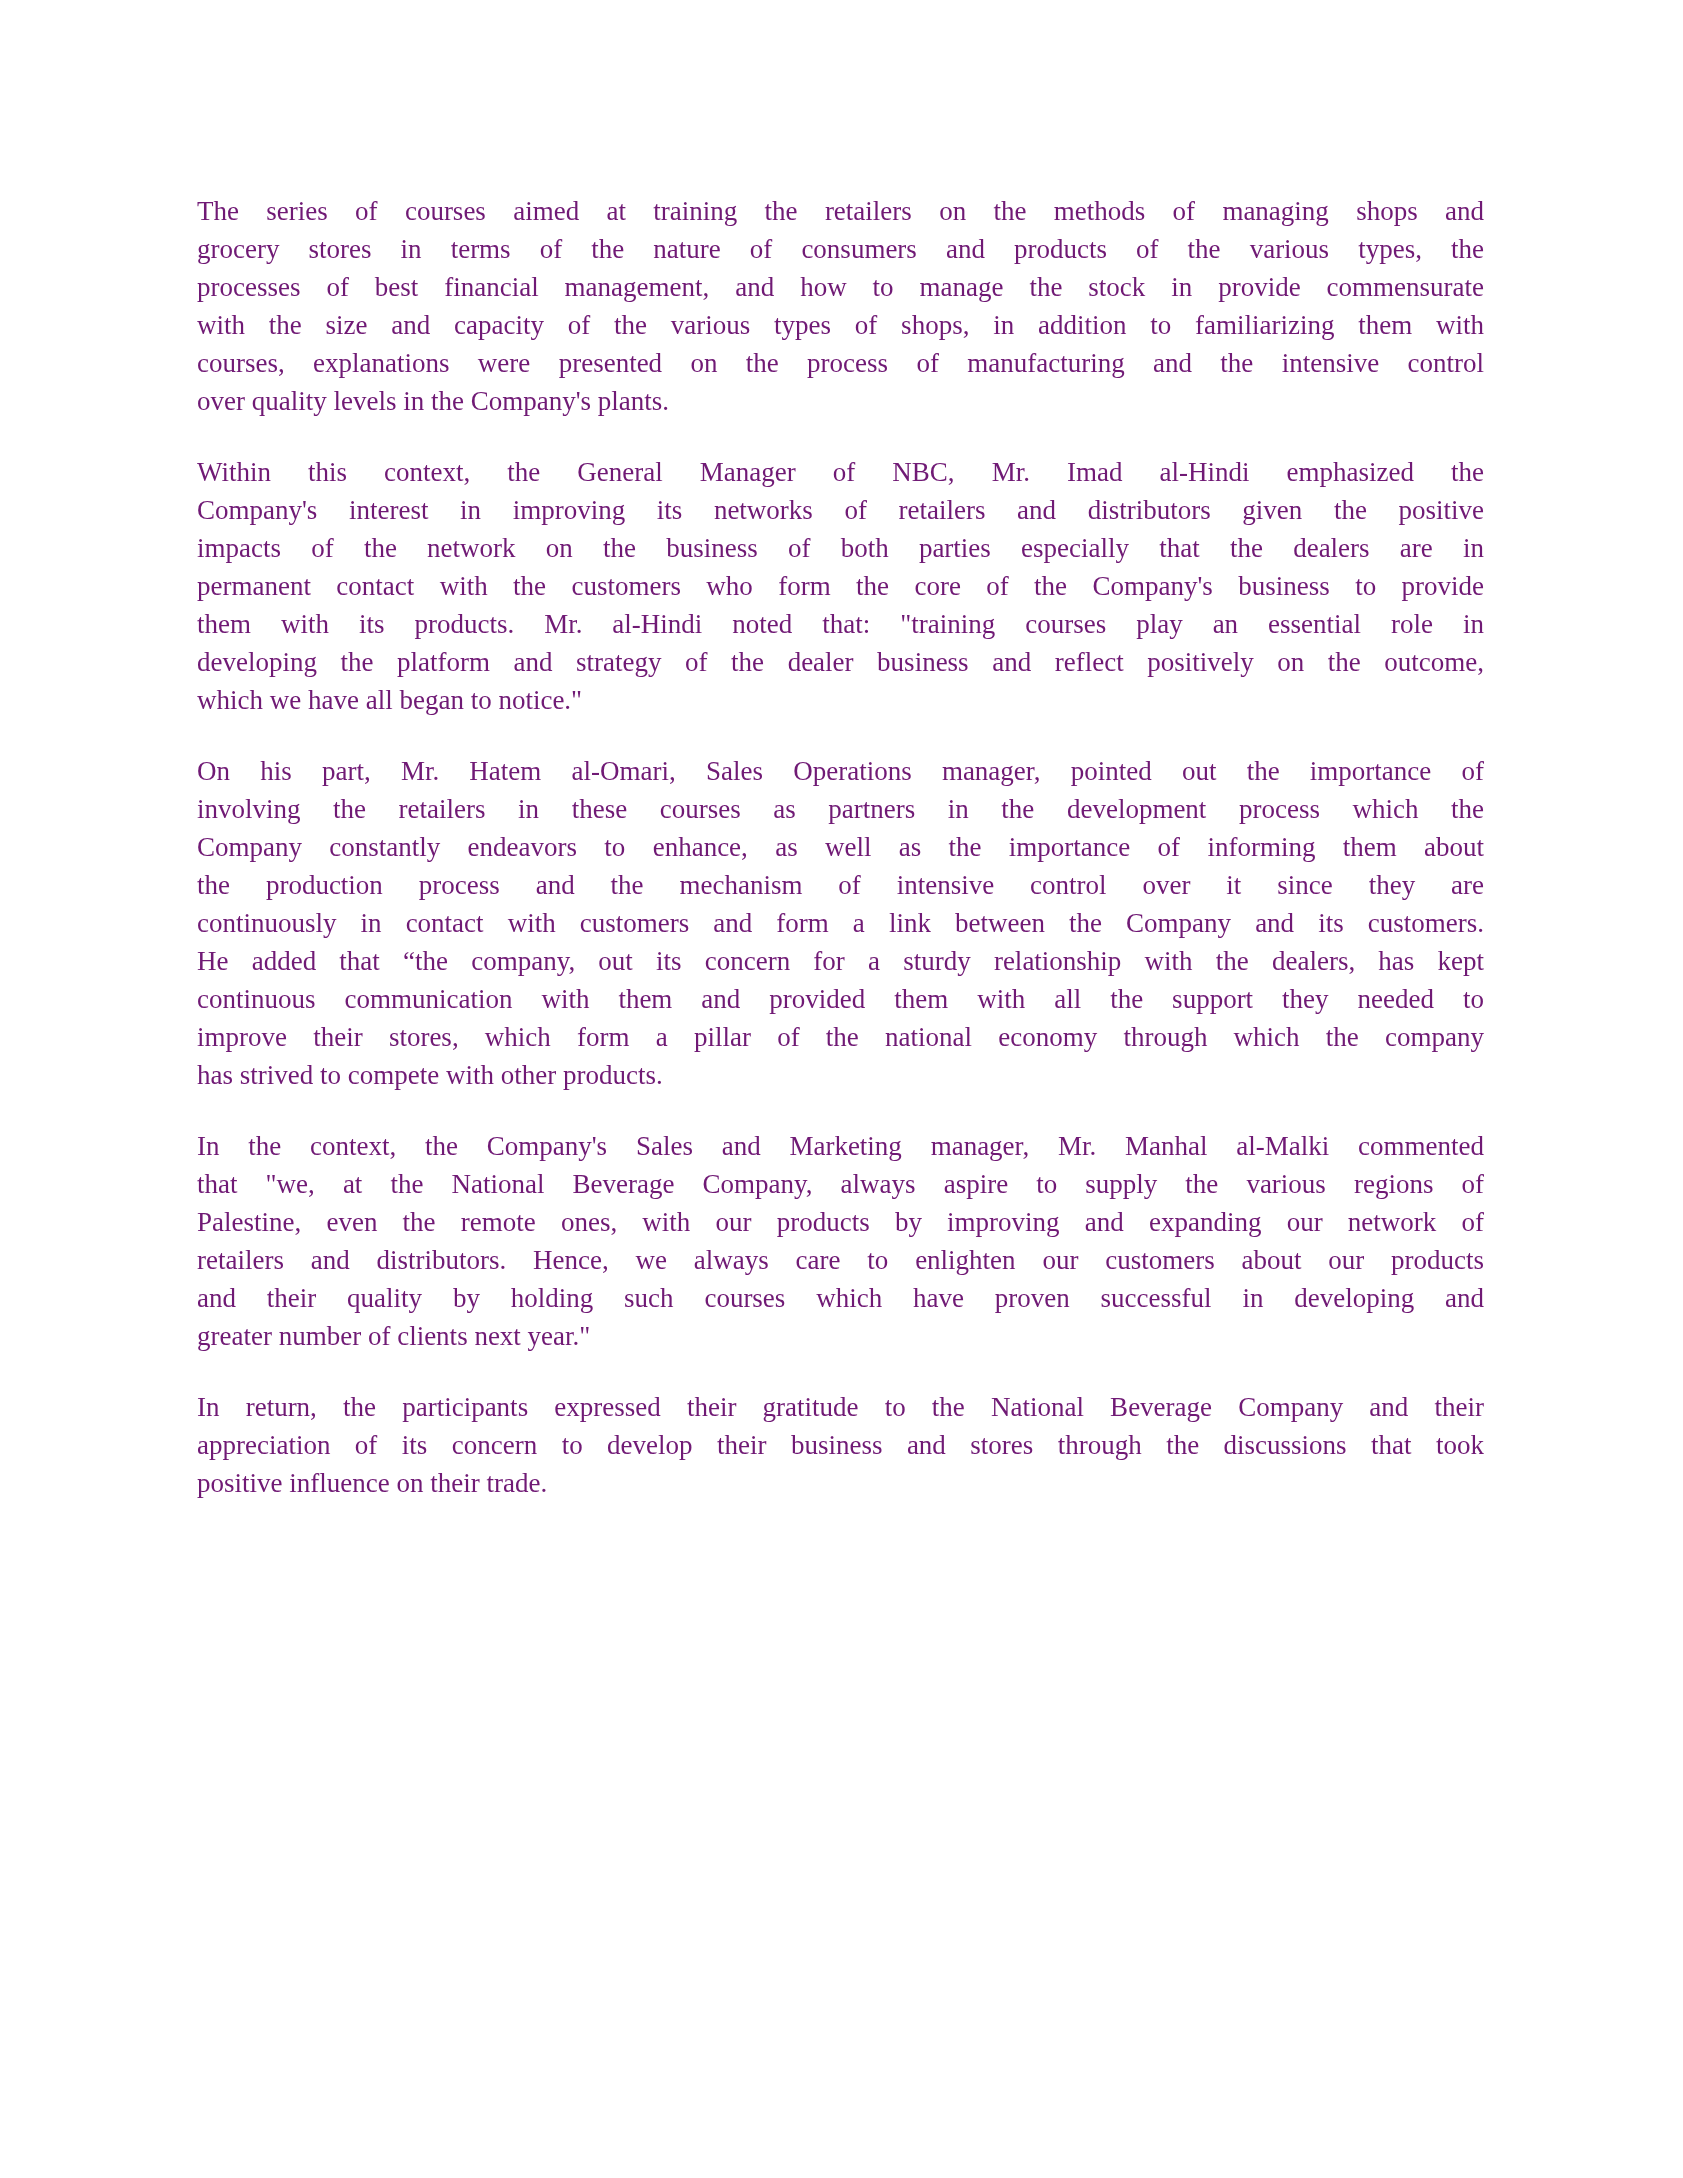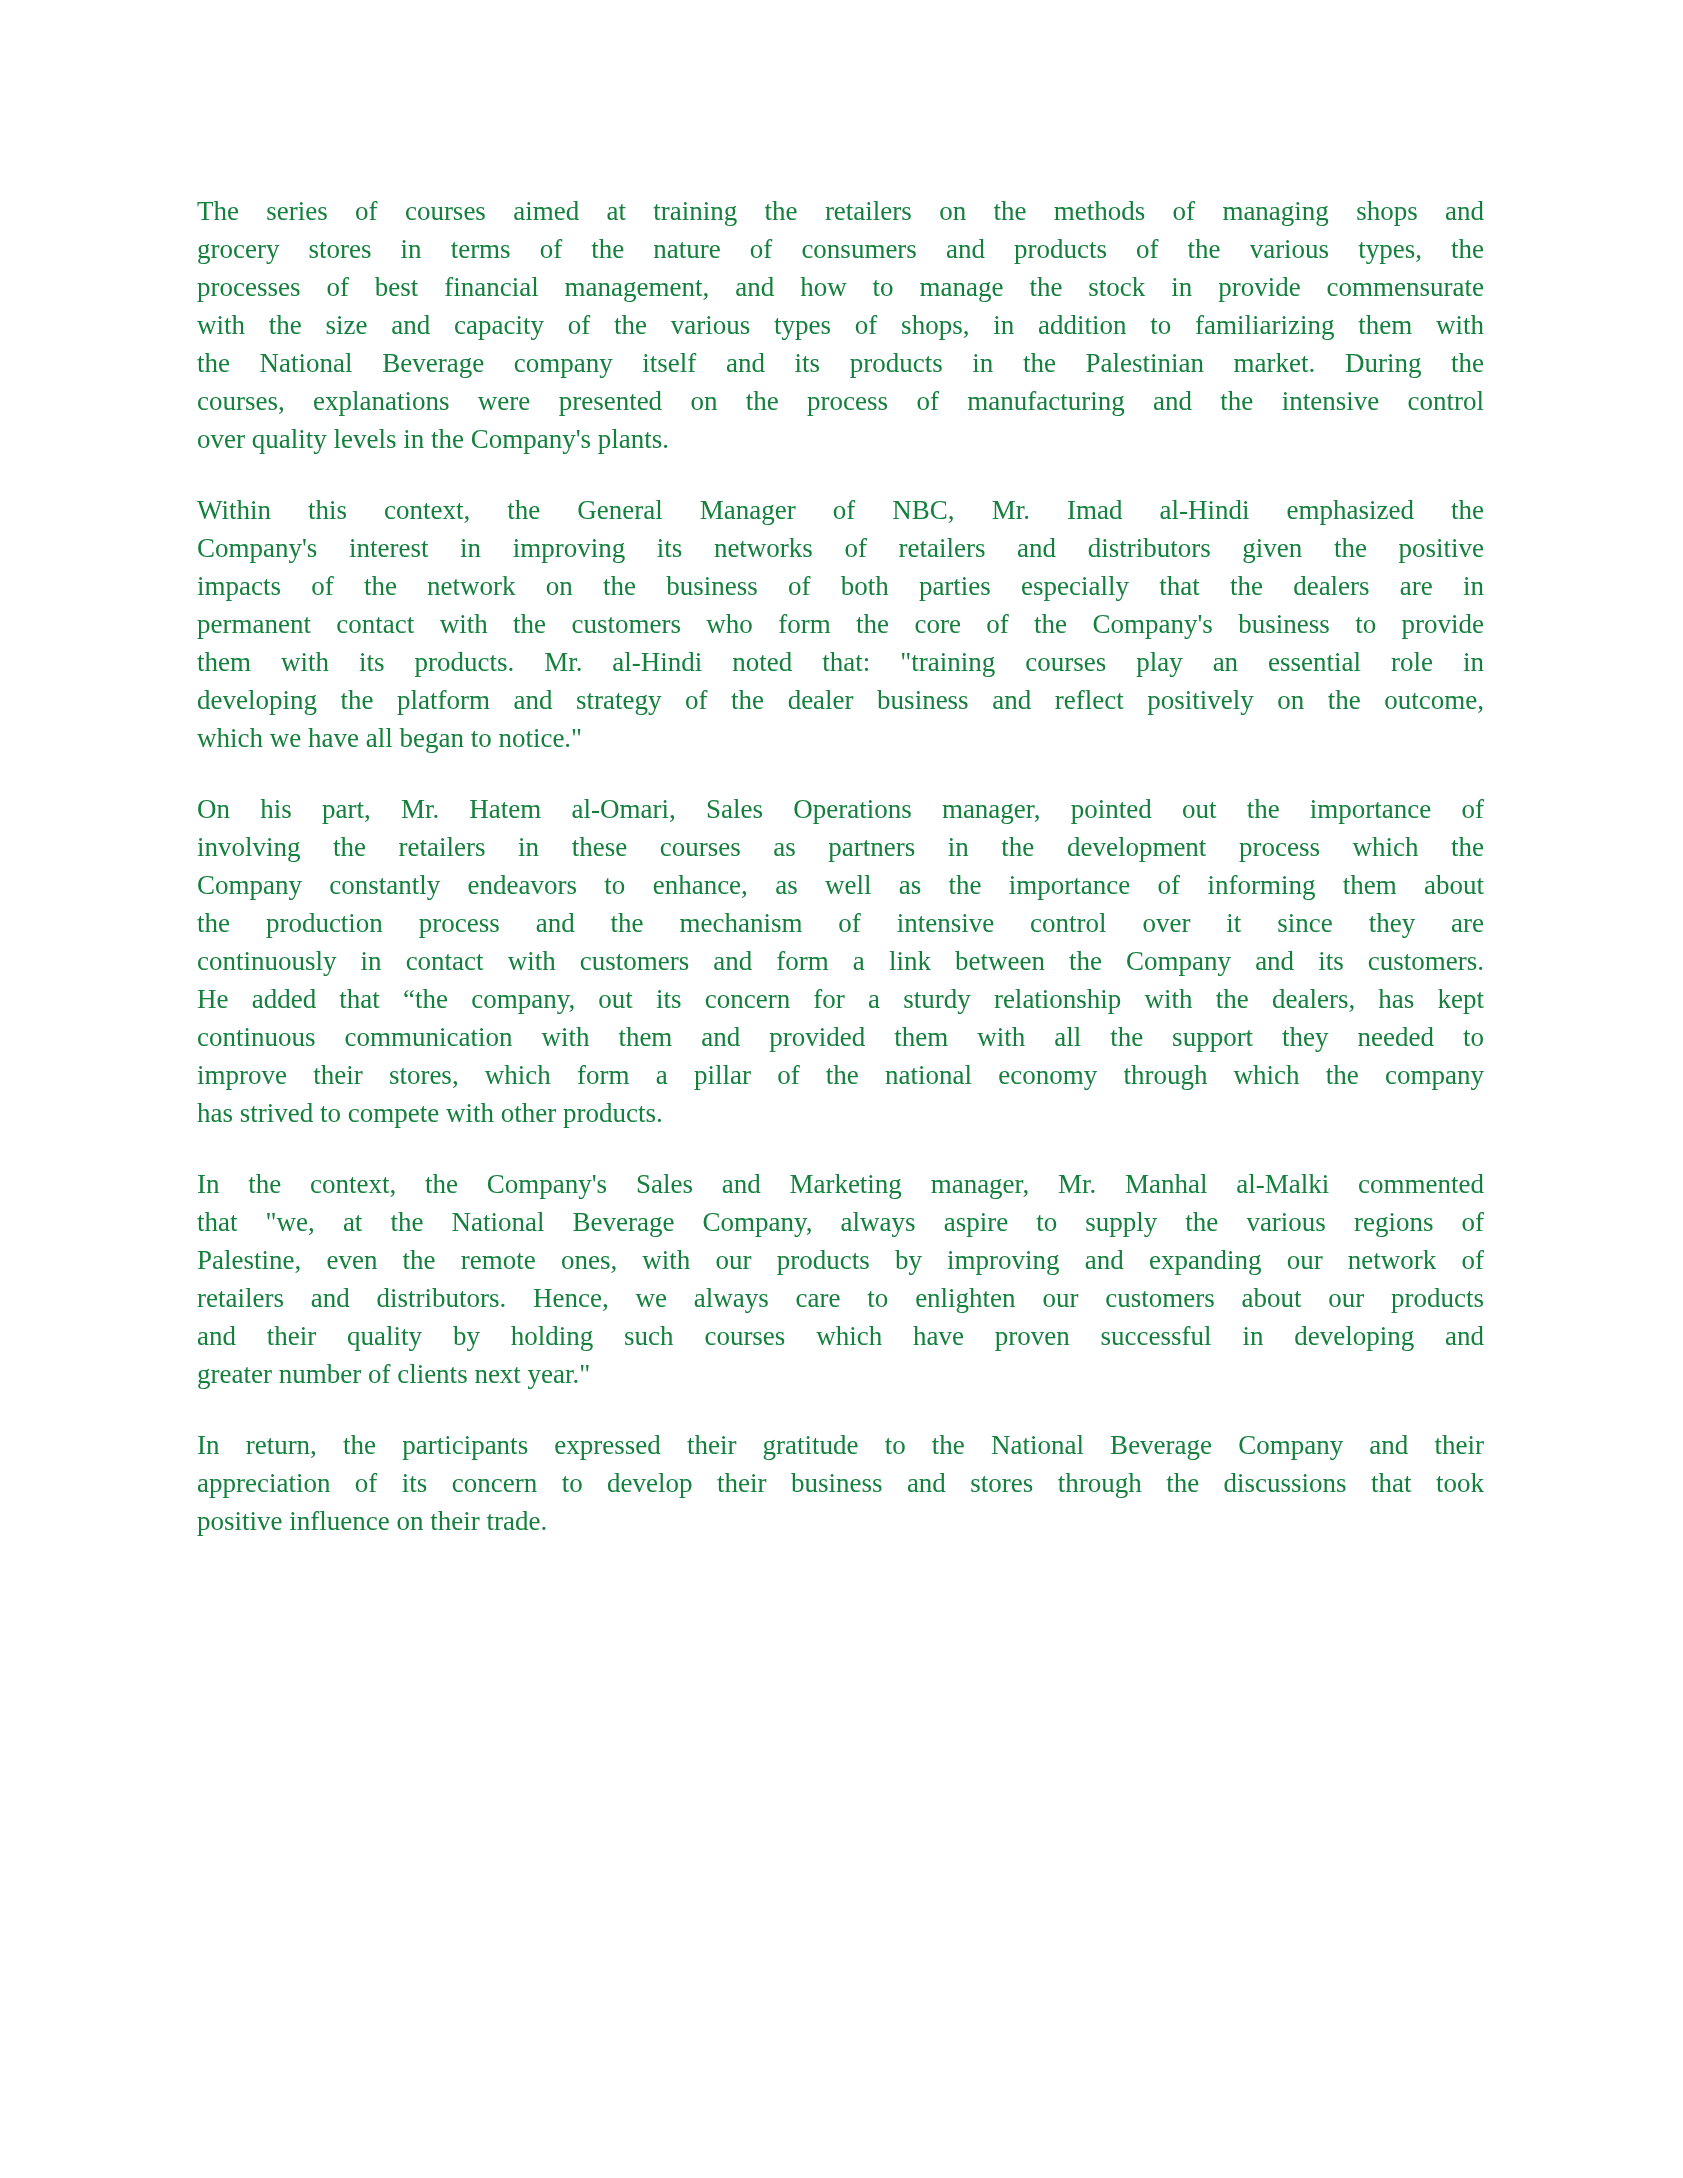--- a/index.html
+++ b/index.html
@@ -13,21 +13,21 @@
     width: 1683px;
     height: 2178px;
     background: #ffffff;
     overflow: hidden;
   }
   .doc-body {
     position: absolute;
     top: 192px;
     left: 197px;
     width: 1287px;
-    color: #15803d;
+    color: #701a75;
     font-family: "Liberation Serif", "DejaVu Serif", serif;
     font-size: 27px;
     line-height: 38px;
     font-kerning: normal;
   }
   .para {
     margin: 0 0 33px 0;
   }
   .line {
     text-align: justify;
@@ -43,21 +43,20 @@
 </head>
 <body>
 
 <div class="page">
   <div class="doc-body" id="doc-body">
       <div class="para">
         <div class="line">The series of courses aimed at training the retailers on the methods of managing shops and</div>
         <div class="line">grocery stores in terms of the nature of consumers and products of the various types, the</div>
         <div class="line">processes of best financial management, and how to manage the stock in provide commensurate</div>
         <div class="line">with the size and capacity of the various types of shops, in addition to familiarizing them with</div>
-        <div class="line">the National Beverage company itself and its products in the Palestinian market. During the</div>
         <div class="line">courses, explanations were presented on the process of manufacturing and the intensive control</div>
         <div class="line last">over quality levels in the Company's plants.</div>
       </div>
       <div class="para">
         <div class="line">Within this context, the General Manager of NBC, Mr. Imad al-Hindi emphasized the</div>
         <div class="line">Company's interest in improving its networks of retailers and distributors given the positive</div>
         <div class="line">impacts of the network on the business of both parties especially that the dealers are in</div>
         <div class="line">permanent contact with the customers who form the core of the Company's business to provide</div>
         <div class="line">them with its products. Mr. al-Hindi noted that: "training courses play an essential role in</div>
         <div class="line">developing the platform and strategy of the dealer business and reflect positively on the outcome,</div>

